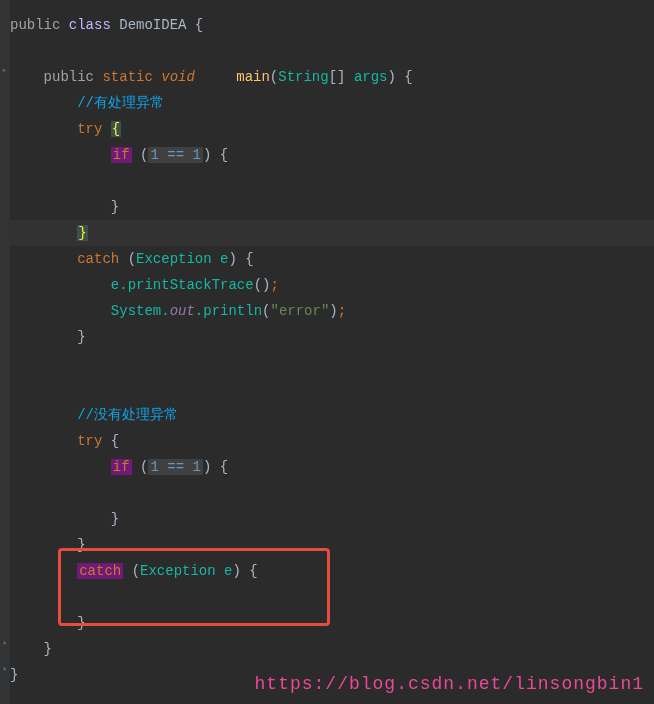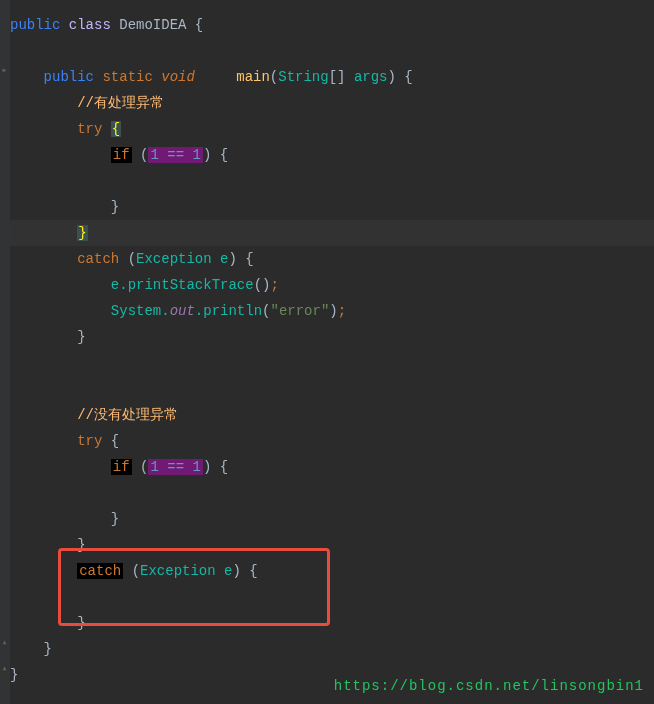--- a/index.html
+++ b/index.html
@@ -36,62 +36,62 @@
       display: flex;
       align-items: center;
     }
     .line.highlighted {
       background: #323232;
       width: 100%;
     }
     .line-content {
       padding-left: 0;
     }
-    .kw-access { color: #3b82f6; }
+    .kw-access { color: #a3a3a3; }
     .kw-control { color: #cc7832; }
     .kw-class { color: #c4b5fd; }
     .kw-static { color: #cc7832; text-align: center; }
     .kw-void { color: #cc7832; font-style: italic; }
     .method-name { color: #ffc66d; margin-left: 33px; }
     .class-name { color: #a9b7c6; text-align: center; }
-    .comment { color: #fdba74; }
+    .comment { color: #0ea5e9; }
     .number { color: #6897bb; }
     .string { color: #6a8759; }
     .italic { font-style: italic; color: #9876aa; }
     .paren { color: #a9b7c6; }
     .brace { color: #a9b7c6; }
     .bracket { color: #a9b7c6; }
     .punct { color: #cc7832; }
     .ident { color: #14b8a6; }
     .hl-brace {
       background: #3b514d;
       color: #ffef28;
       padding: 0 1px;
     }
     .hl-keyword {
-      background: #000000;
+      background: #701a75;
       padding: 0 2px;
     }
     .hl-condition {
-      background: #701a75;
+      background: #404040;
       padding: 0 2px;
     }
     .red-box {
       position: absolute;
       border: 3px solid #e74c3c;
       border-radius: 4px;
       pointer-events: none;
       z-index: 10;
     }
     .watermark {
       position: absolute;
       bottom: 10px;
       right: 10px;
-      color: #22c55e;
-      font-size: 14px;
+      color: #ec4899;
+      font-size: 18px;
       letter-spacing: 1px;
     }
     .gutter-icon {
       position: absolute;
       left: 0;
       width: 9px;
       height: 12px;
       font-size: 10px;
       color: #606060;
       display: flex;

